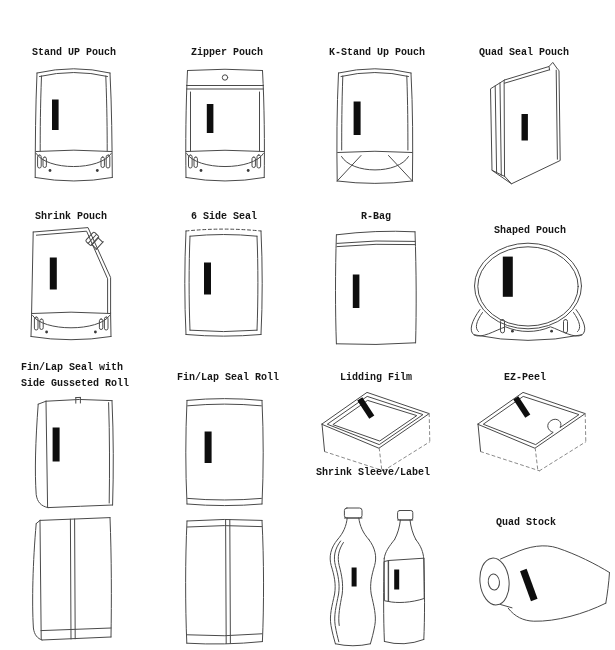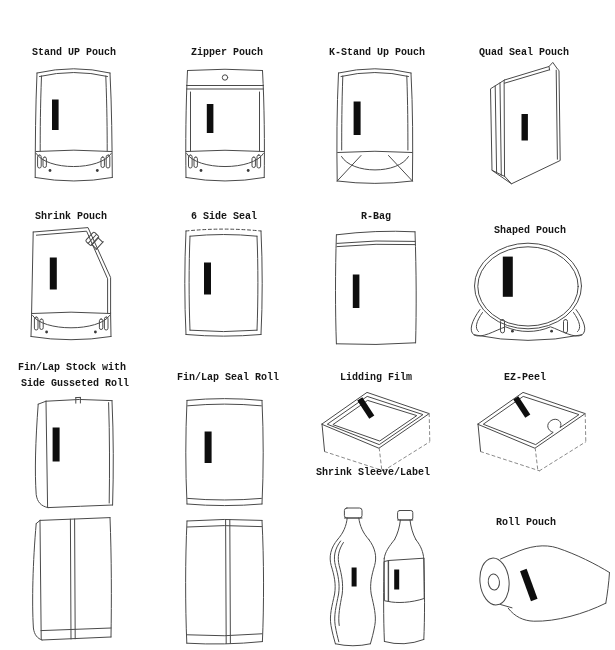--- a/index.html
+++ b/index.html
@@ -278,22 +278,22 @@
   <div class="lbl" style="left:74px;top:46px">Stand UP Pouch</div>
   <div class="lbl" style="left:227px;top:46px">Zipper Pouch</div>
   <div class="lbl" style="left:377px;top:46px">K-Stand Up Pouch</div>
   <div class="lbl" style="left:524px;top:46px">Quad Seal Pouch</div>
 
   <div class="lbl" style="left:71px;top:210px">Shrink Pouch</div>
   <div class="lbl" style="left:224px;top:210px">6 Side Seal</div>
   <div class="lbl" style="left:376px;top:210px">R-Bag</div>
   <div class="lbl" style="left:530px;top:224px">Shaped Pouch</div>
 
-  <div class="lbl" style="left:72px;top:361px">Fin/Lap Stock with</div>
+  <div class="lbl" style="left:72px;top:361px">Fin/Lap Seal with</div>
   <div class="lbl" style="left:75px;top:377px">Side Gusseted Roll</div>
   <div class="lbl" style="left:228px;top:371px">Fin/Lap Seal Roll</div>
   <div class="lbl" style="left:376px;top:371px">Lidding Film</div>
   <div class="lbl" style="left:525px;top:371px">EZ-Peel</div>
 
   <div class="lbl" style="left:373px;top:466px">Shrink Sleeve/Label</div>
-  <div class="lbl" style="left:526px;top:516px">Roll Pouch</div>
+  <div class="lbl" style="left:526px;top:516px">Quad Stock</div>
 
 </div>
 
 </body></html>

